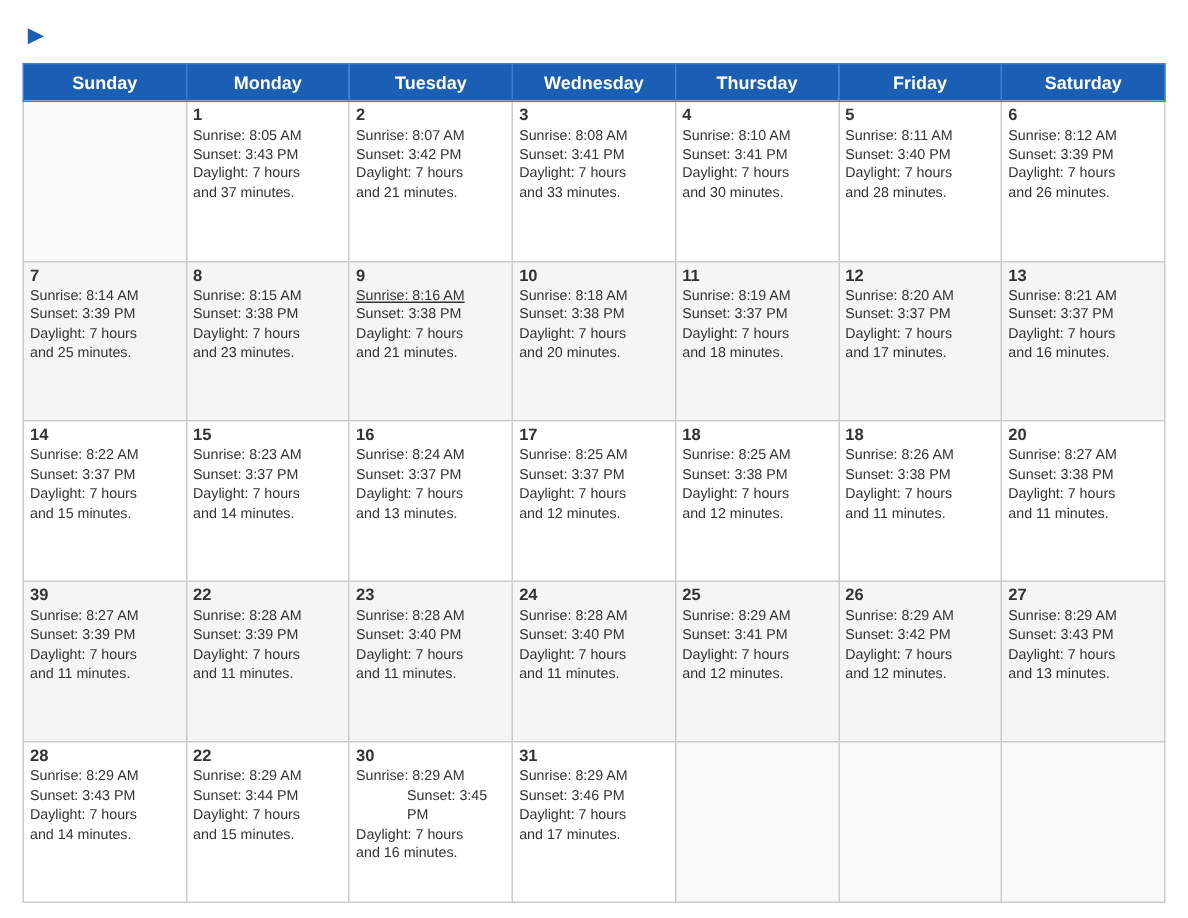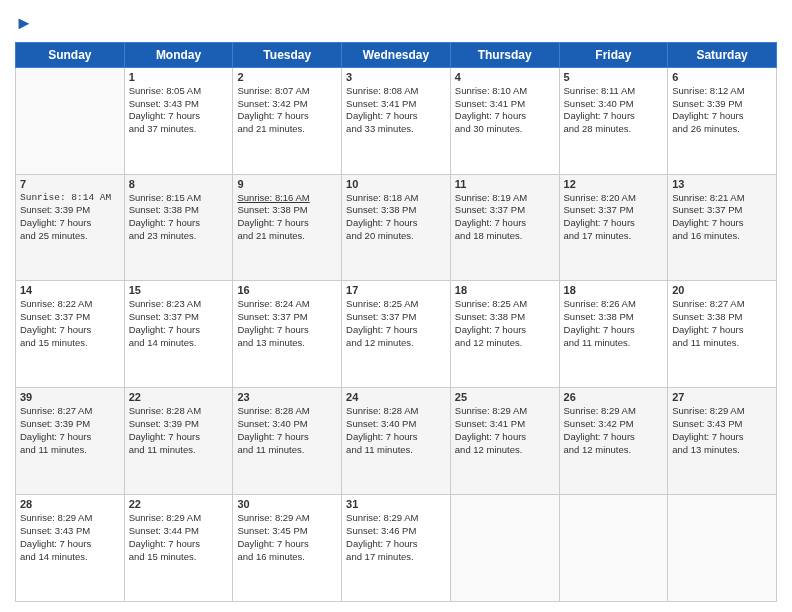--- a/index.html
+++ b/index.html
@@ -155,21 +155,21 @@
             <span class="day-num">6</span>
             <span style="display: block; line-height: 1.35;">Sunrise: 8:12 AM</span>
             <span style="display: block; line-height: 1.35;">Sunset: 3:39 PM</span>
             <span style="display: block; line-height: 1.35;">Daylight: 7 hours</span>
             <span style="display: block; line-height: 1.35;">and 26 minutes.</span>
           </td>
         </tr>
         <tr>
           <td class="row-shade">
             <span class="day-num">7</span>
-            <span style="display: block; line-height: 1.35; font-family: Liberation Mono, monospace;">Sunrise: 8:14 AM</span>
+            <span style="display: block; line-height: 1.35;">Sunrise: 8:14 AM</span>
             <span style="display: block; line-height: 1.35;">Sunset: 3:39 PM</span>
             <span style="display: block; line-height: 1.35;">Daylight: 7 hours</span>
             <span style="display: block; line-height: 1.35;">and 25 minutes.</span>
           </td>
           <td class="row-shade">
             <span class="day-num">8</span>
             <span style="display: block; line-height: 1.35;">Sunrise: 8:15 AM</span>
             <span style="display: block; line-height: 1.35;">Sunset: 3:38 PM</span>
             <span style="display: block; line-height: 1.35;">Daylight: 7 hours</span>
             <span style="display: block; line-height: 1.35;">and 23 minutes.</span>
@@ -323,21 +323,21 @@
           <td class="row-white">
             <span class="day-num">22</span>
             <span style="display: block; line-height: 1.35;">Sunrise: 8:29 AM</span>
             <span style="display: block; line-height: 1.35;">Sunset: 3:44 PM</span>
             <span style="display: block; line-height: 1.35;">Daylight: 7 hours</span>
             <span style="display: block; line-height: 1.35;">and 15 minutes.</span>
           </td>
           <td class="row-white">
             <span class="day-num">30</span>
             <span style="display: block; line-height: 1.35;">Sunrise: 8:29 AM</span>
-            <span style="display: block; line-height: 1.35;">Sunset: 3:45 PM</span>
+            <span style="display: block; line-height: 1.35; margin-left: 34px;">Sunset: 3:45 PM</span>
             <span style="display: block; line-height: 1.35;">Daylight: 7 hours</span>
             <span style="display: block; line-height: 1.35;">and 16 minutes.</span>
           </td>
           <td class="row-white">
             <span class="day-num">31</span>
             <span style="display: block; line-height: 1.35;">Sunrise: 8:29 AM</span>
             <span style="display: block; line-height: 1.35;">Sunset: 3:46 PM</span>
             <span style="display: block; line-height: 1.35;">Daylight: 7 hours</span>
             <span style="display: block; line-height: 1.35;">and 17 minutes.</span>
           </td>

